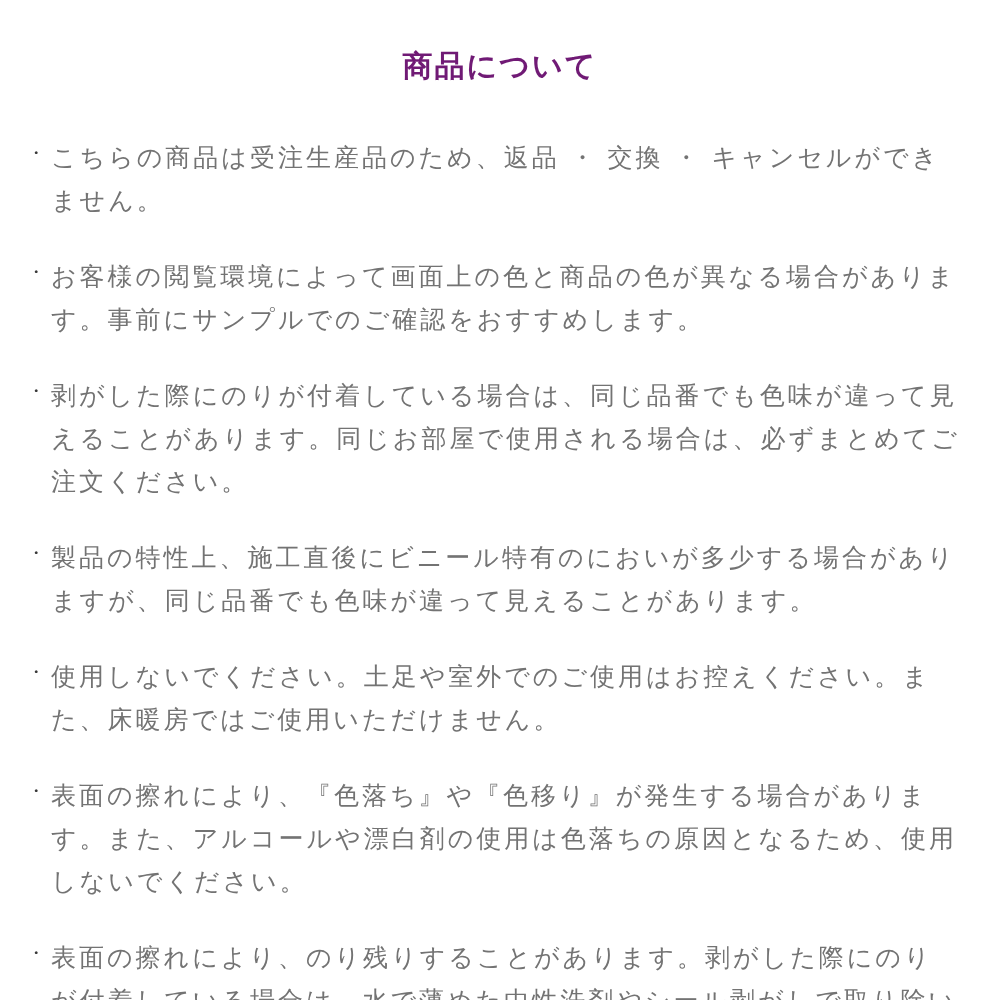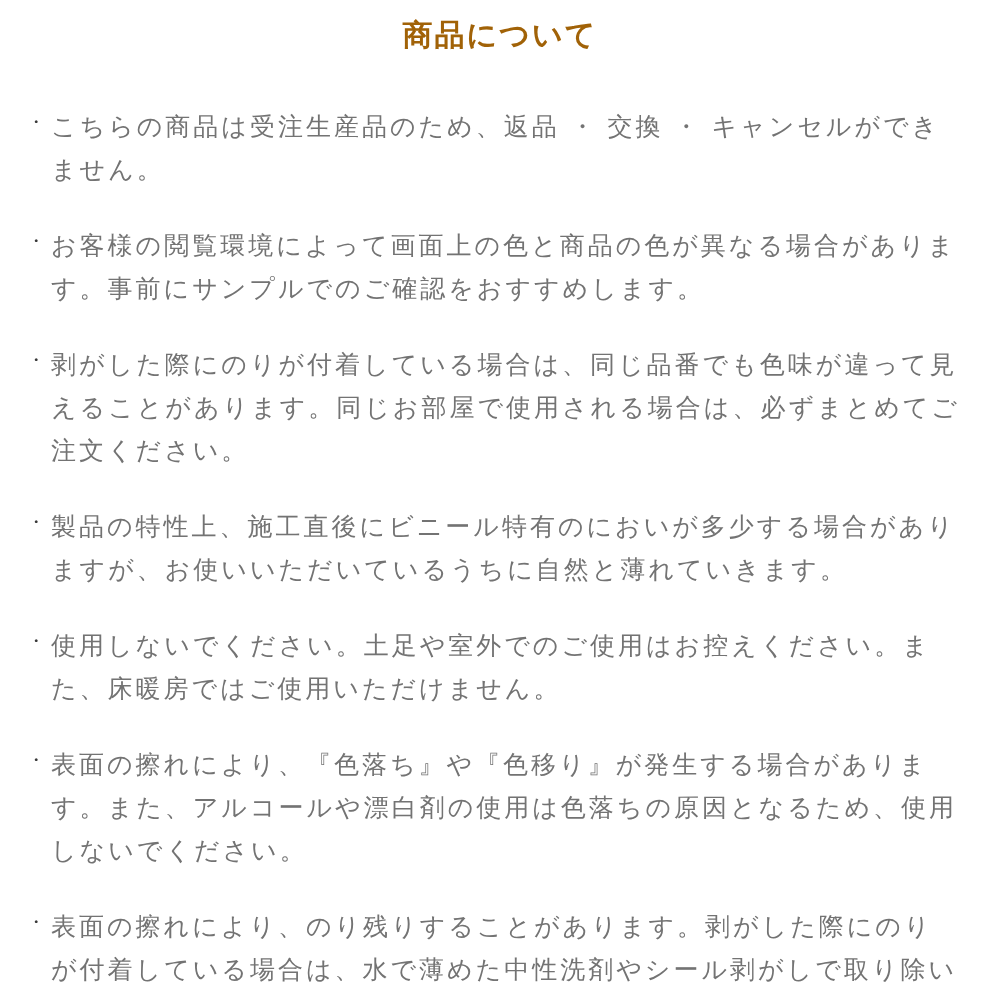--- a/index.html
+++ b/index.html
@@ -15,26 +15,26 @@
     overflow: hidden;
   }
   .page {
     width: 1000px;
     height: 1000px;
     background: #ffffff;
     box-sizing: border-box;
   }
   .title {
     margin: 0;
-    padding-top: 15px;
+    padding-top: 46px;
     text-align: center;
     font-size: 30px;
     font-weight: 700;
     letter-spacing: 2px;
-    color: #a16207;
+    color: #701a75;
     line-height: 40px;
   }
   .bullets {
     margin: 46px 35px 0 30px;
   }
   .bullet-item {
     display: flex;
     align-items: flex-start;
     margin-bottom: 25px;
     font-size: 25px;
@@ -74,21 +74,21 @@
       <div class="bullet-item">
         <span class="bullet-marker">・</span>
         <p class="bullet-text">お客様の閲覧環境によって画面上の色と商品の色が異なる場合があります。事前にサンプルでのご確認をおすすめします。</p>
       </div>
       <div class="bullet-item">
         <span class="bullet-marker">・</span>
         <p class="bullet-text">剥がした際にのりが付着している場合は、同じ品番でも色味が違って見えることがあります。同じお部屋で使用される場合は、必ずまとめてご注文ください。</p>
       </div>
       <div class="bullet-item">
         <span class="bullet-marker">・</span>
-        <p class="bullet-text">製品の特性上、施工直後にビニール特有のにおいが多少する場合がありますが、お使いいただいているうちに自然と薄れていきます。</p>
+        <p class="bullet-text">製品の特性上、施工直後にビニール特有のにおいが多少する場合がありますが、同じ品番でも色味が違って見えることがあります。</p>
       </div>
       <div class="bullet-item">
         <span class="bullet-marker">・</span>
         <p class="bullet-text">使用しないでください。土足や室外でのご使用はお控えください。また、床暖房ではご使用いただけません。</p>
       </div>
       <div class="bullet-item">
         <span class="bullet-marker">・</span>
         <p class="bullet-text">表面の擦れにより、『色落ち』や『色移り』が発生する場合があります。また、アルコールや漂白剤の使用は色落ちの原因となるため、使用しないでください。</p>
       </div>
       <div class="bullet-item">

